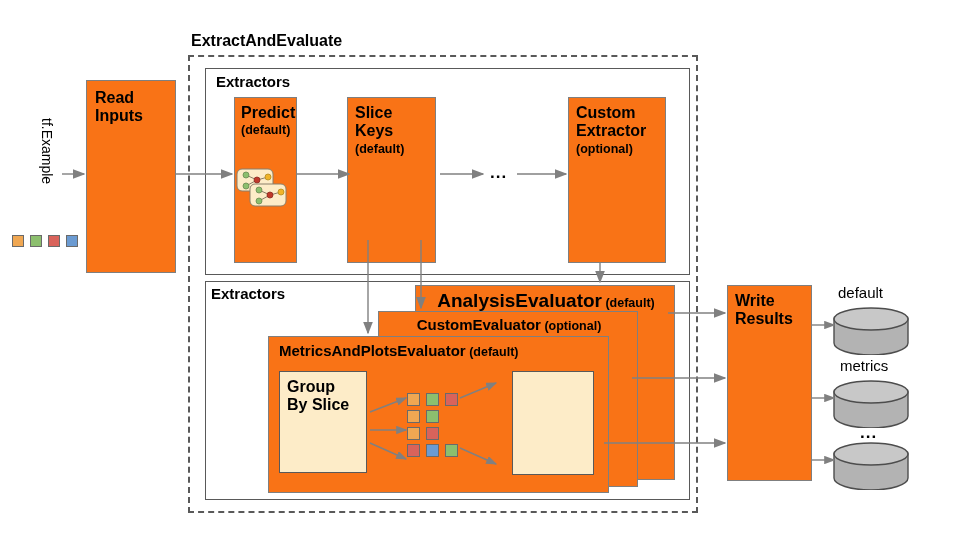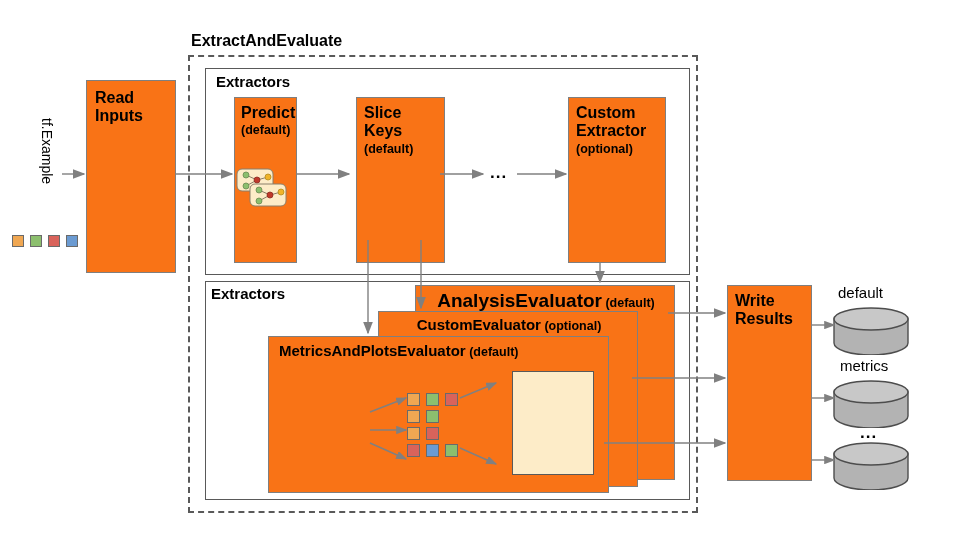--- a/index.html
+++ b/index.html
@@ -81,21 +81,21 @@
         <line x1="26" y1="35" x2="37" y2="29" stroke="#8a7f6a" stroke-width="1"></line>
         <line x1="37" y1="29" x2="48" y2="26" stroke="#8a7f6a" stroke-width="1"></line>
         <circle cx="26" cy="24" r="3" fill="#8cbf6e" stroke="#6a8a52" stroke-width="0.8"></circle>
         <circle cx="26" cy="35" r="3" fill="#8cbf6e" stroke="#6a8a52" stroke-width="0.8"></circle>
         <circle cx="37" cy="29" r="3" fill="#c0392b" stroke="#8c2a1f" stroke-width="0.8"></circle>
         <circle cx="48" cy="26" r="3" fill="#f0b429" stroke="#b38a1d" stroke-width="0.8"></circle>
       </svg>
     </span>
   </div>
 
-  <div class="box" style="left:356px;top:97px;width:89px;height:166px;">
+  <div class="box" style="left:347px;top:97px;width:89px;height:166px;">
     <div class="lbl boxttl" style="left:7px;top:6px;">Slice<br>Keys</div>
     <div class="lbl sub" style="left:7px;top:44px;">(default)</div>
   </div>
 
   <div class="dots" style="left:490px;top:163px;">...</div>
 
   <div class="box" style="left:568px;top:97px;width:98px;height:166px;">
     <div class="lbl boxttl" style="left:7px;top:6px;">Custom<br>Extractor</div>
     <div class="lbl sub" style="left:7px;top:44px;">(optional)</div>
   </div>
@@ -114,20 +114,23 @@
       <span class="b" style="font-size:15px;">CustomEvaluator</span><span style="font-size:12.5px;font-weight:bold;">&nbsp;</span><span class="b" style="font-size:12.5px;">(optional)</span>
     </div>
   </div>
 
   <div class="box" style="left:268px;top:336px;width:341px;height:157px;">
     <div style="position:absolute;left:10px;top:5px;white-space:nowrap;">
       <span class="b" style="font-size:15px;">MetricsAndPlotsEvaluator</span><span style="font-size:12.5px;font-weight:bold;">&nbsp;</span><span class="b" style="font-size:12.5px;">(default)</span>
     </div>
   </div>
 
+  <div class="plain" style="left:279px;top:371px;width:88px;height:102px;background:#fdecc8;">
+    <div class="lbl boxttl" style="left:7px;top:6px;">Group<br>By Slice</div>
+  </div>
 
   <div id="slice-grid">
       <div class="sq" style="left: 407px; top: 393px; width: 13px; height: 13px; background: rgb(240, 167, 82);"></div>
       <div class="sq" style="left: 426px; top: 393px; width: 13px; height: 13px; background: rgb(140, 191, 110);"></div>
       <div class="sq" style="left: 445px; top: 393px; width: 13px; height: 13px; background: rgb(217, 99, 91);"></div>
       <div class="sq" style="left: 407px; top: 410px; width: 13px; height: 13px; background: rgb(240, 167, 82);"></div>
       <div class="sq" style="left: 426px; top: 410px; width: 13px; height: 13px; background: rgb(140, 191, 110);"></div>
       <div class="sq" style="left: 407px; top: 427px; width: 13px; height: 13px; background: rgb(240, 167, 82);"></div>
       <div class="sq" style="left: 426px; top: 427px; width: 13px; height: 13px; background: rgb(217, 99, 91);"></div>
       <div class="sq" style="left: 407px; top: 444px; width: 13px; height: 13px; background: rgb(217, 99, 91);"></div>

